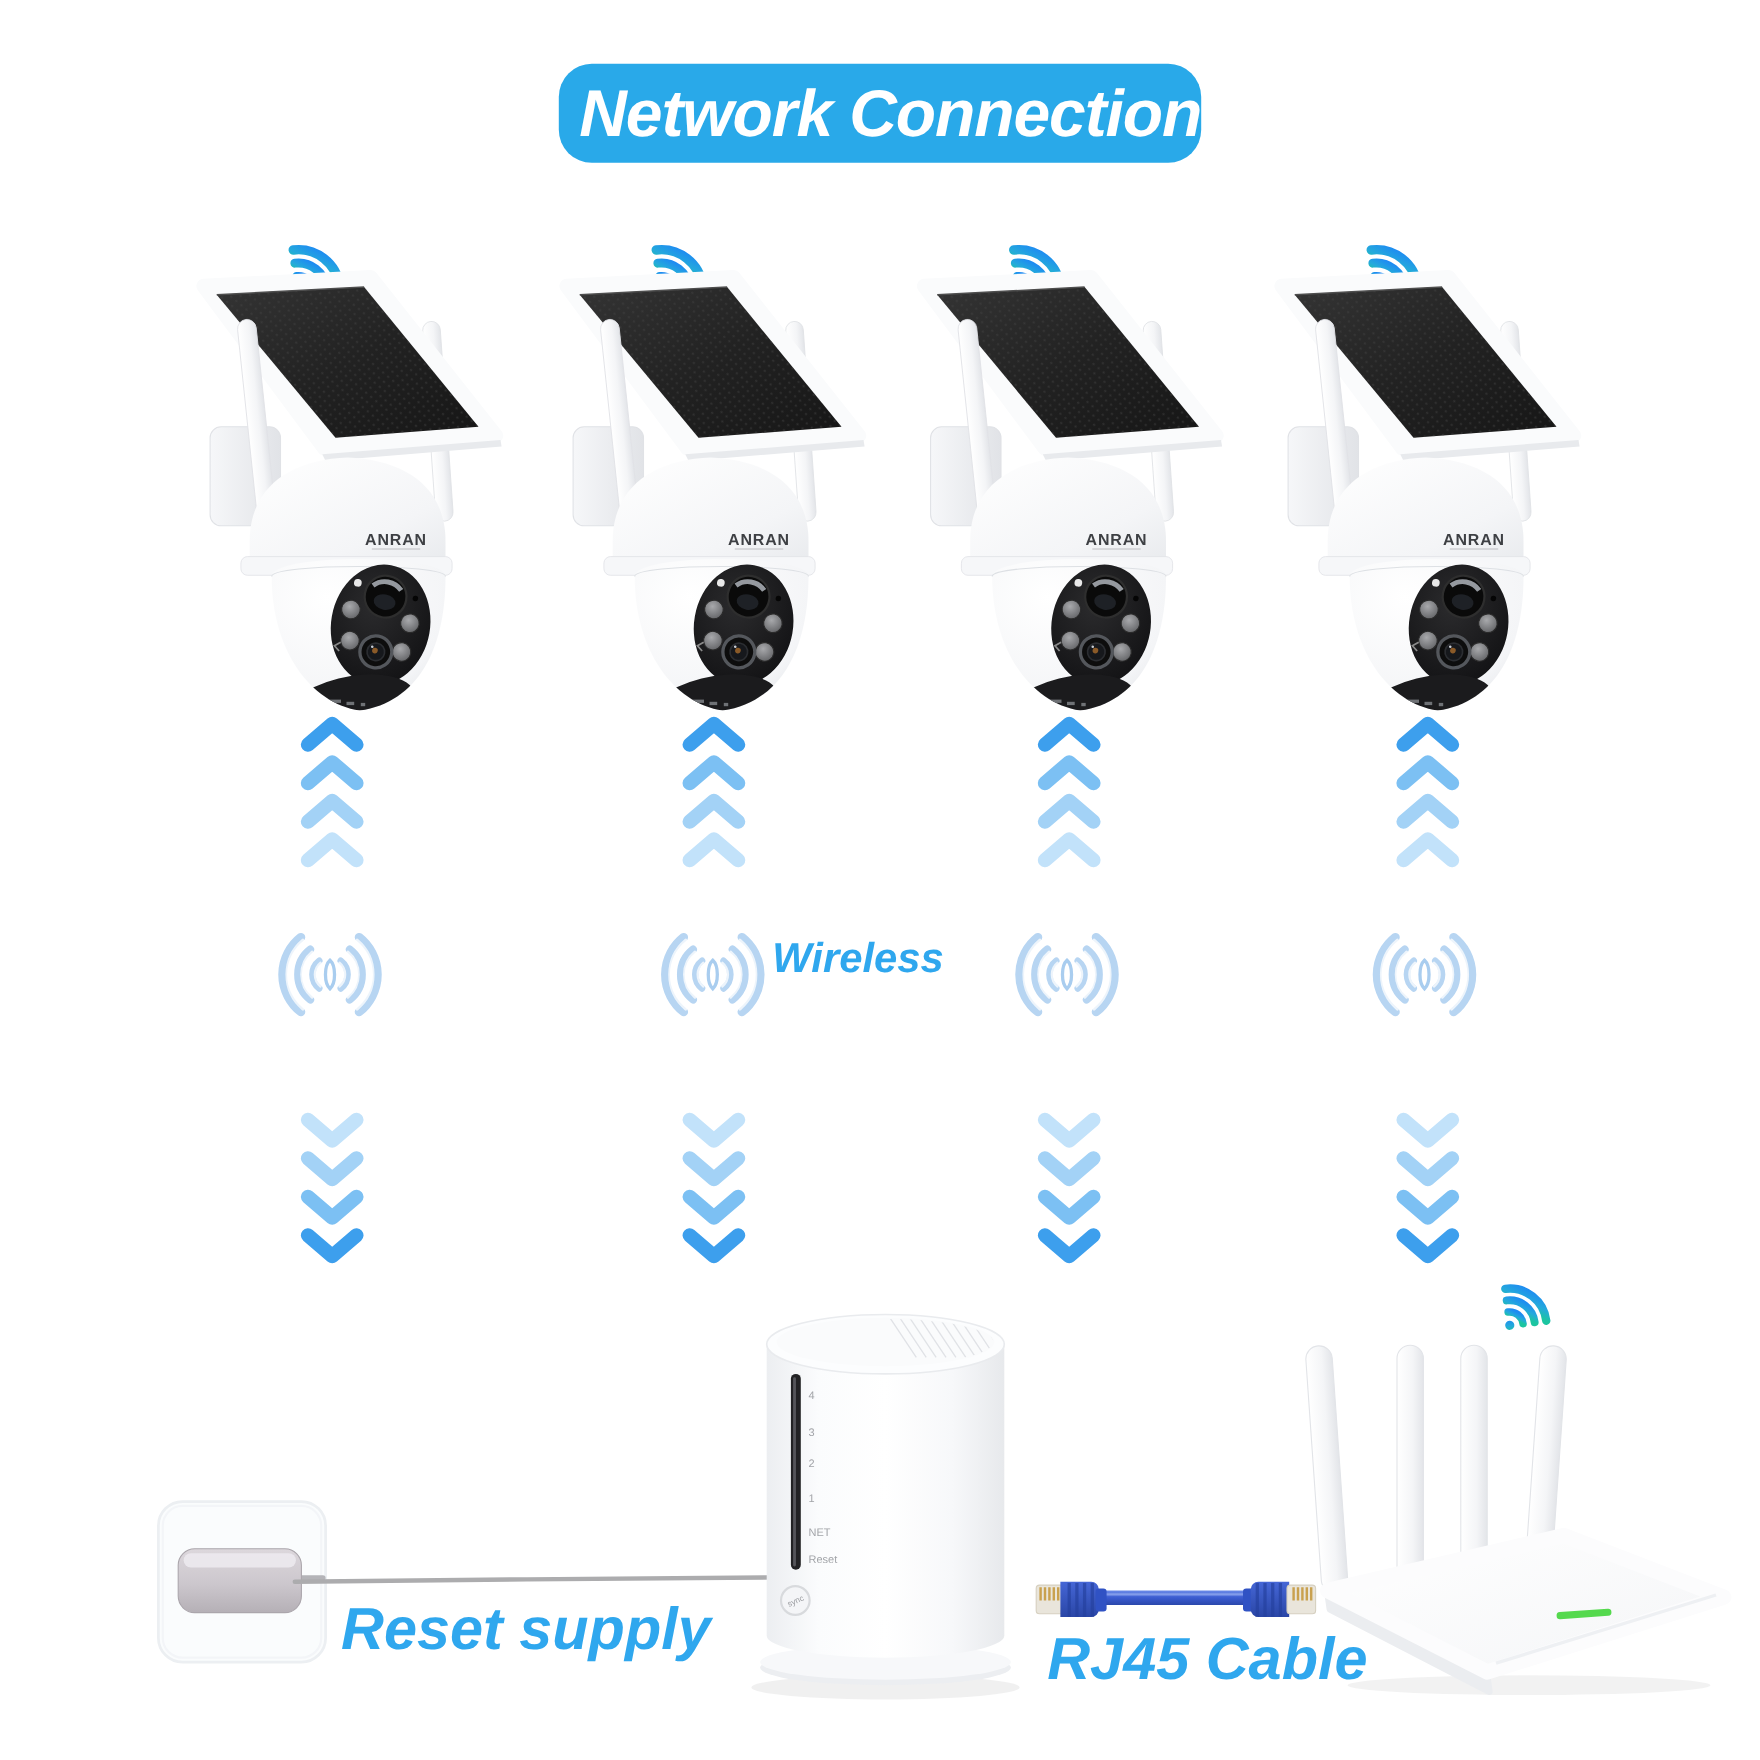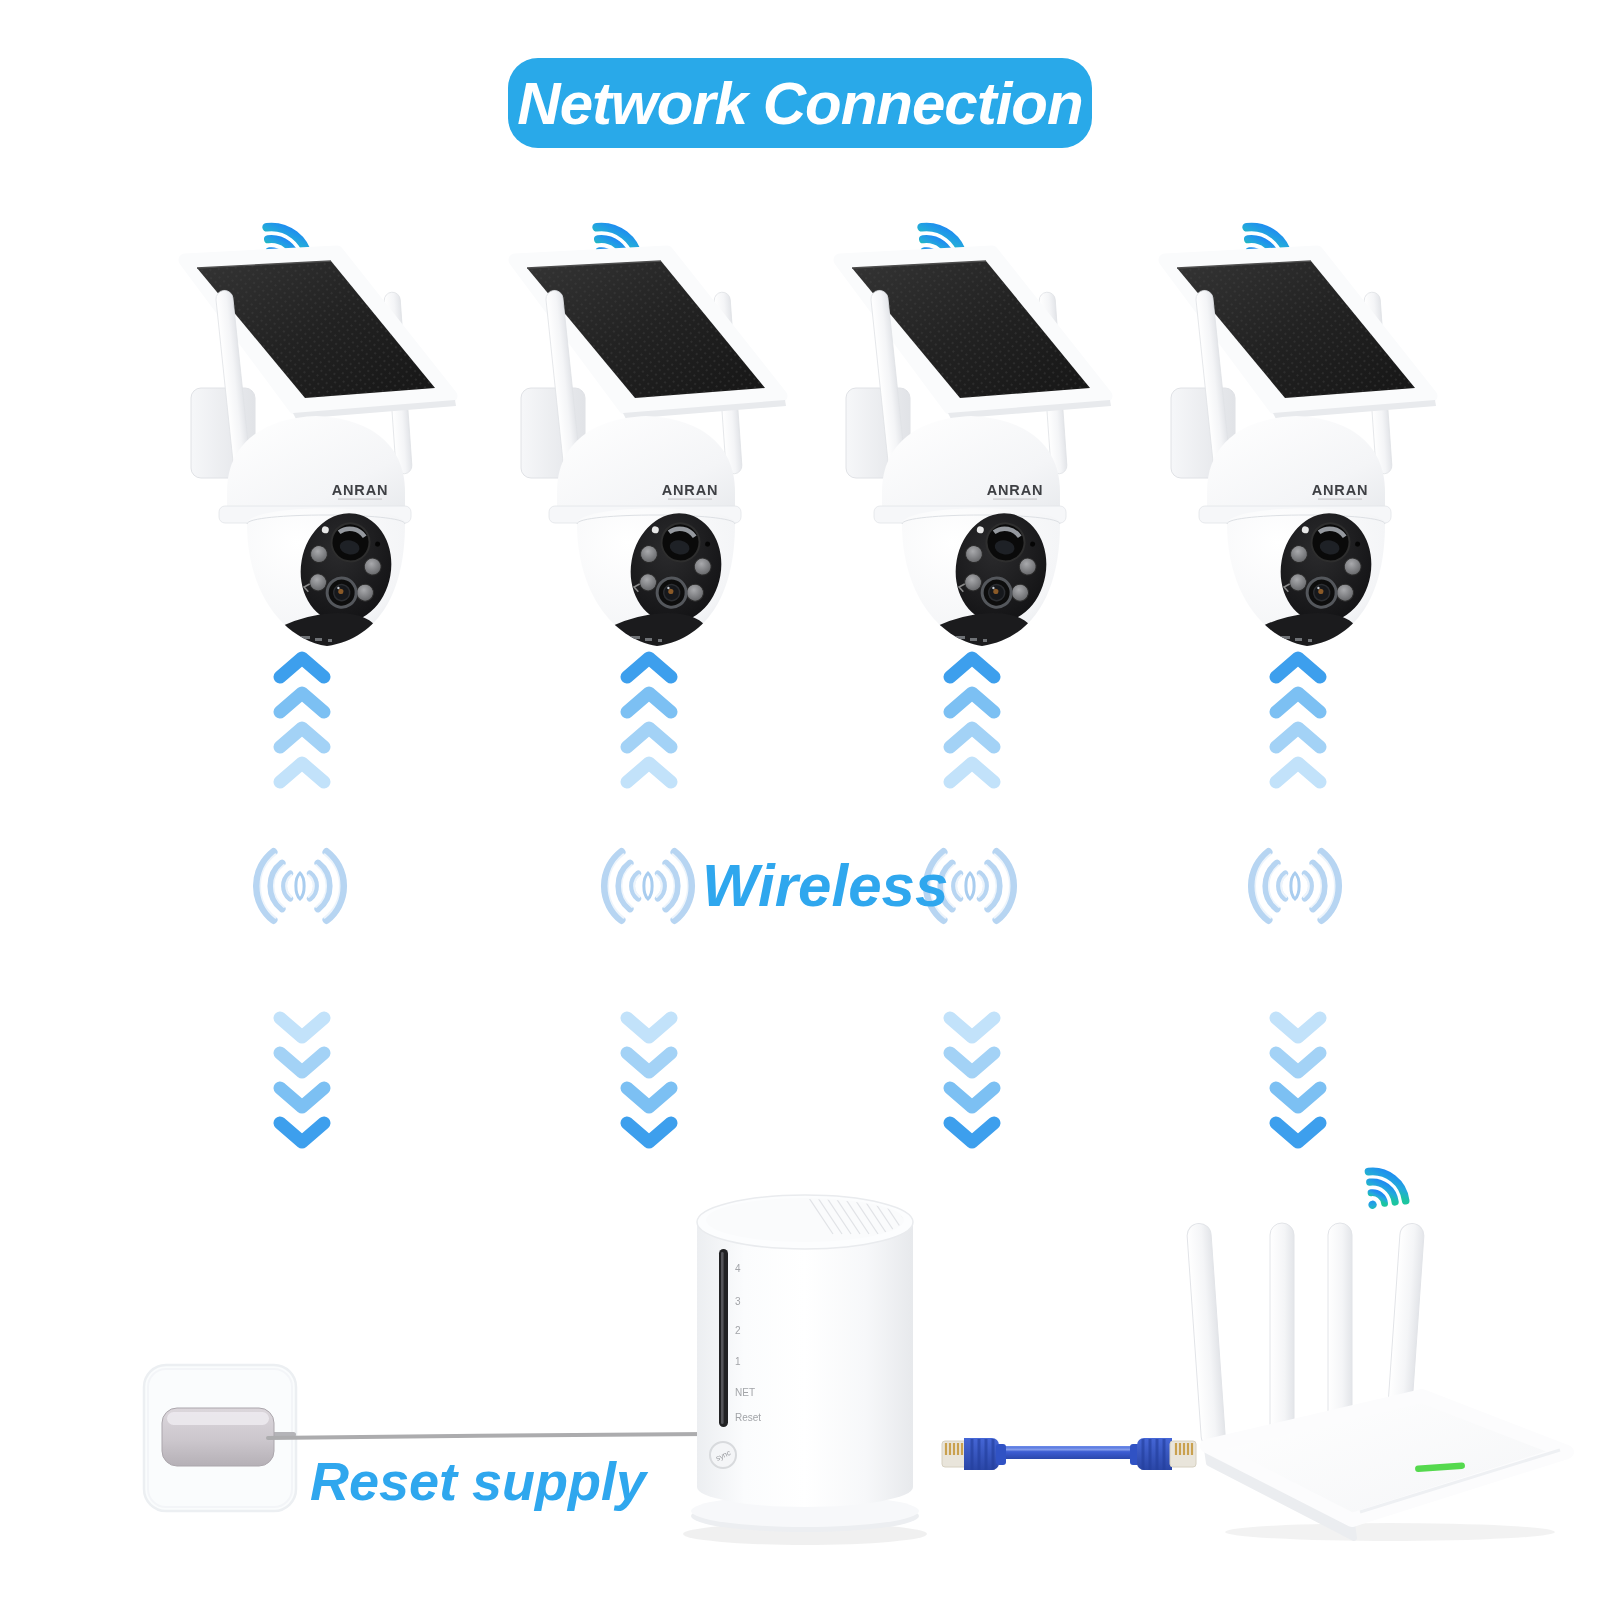--- a/index.html
+++ b/index.html
@@ -1,24 +1,24 @@
 <!DOCTYPE html>
 <html><head>
 <meta charset="utf-8">
 <style>
   html,body{margin:0;padding:0;background:#ffffff;}
   .stage{position:relative;width:1600px;height:1600px;background:#ffffff;overflow:hidden;
          font-family:"Liberation Sans",sans-serif;}
   .abs{position:absolute;}
   .banner{left:508px;top:58px;width:584px;height:90px;background:#29A9E9;border-radius:30px;
-          display:flex;align-items:center;justify-content:center;}
+          display:flex;align-items:center;justify-content:flex-end;}
   .banner span{color:#ffffff;font-size:60px;font-weight:bold;font-style:italic;white-space:nowrap;
                letter-spacing:-1px;}
   .blue-label{color:#2FA7EE;font-weight:bold;font-style:italic;white-space:nowrap;}
-  .lbl-wireless{left:702px;top:851px;font-size:60px;}
+  .lbl-wireless{left:702px;top:851px;font-size:38px;}
   .lbl-power{left:310px;top:1450px;font-size:54px;}
   .lbl-rj45{left:952px;top:1477px;font-size:54px;}
   .hubnum{font-size:10px;fill:#A2A4A8;font-family:"Liberation Sans",sans-serif;}
   .anran{font-size:14.5px;font-weight:bold;fill:#3E4044;letter-spacing:0.8px;text-anchor:middle;
          font-family:"Liberation Sans",sans-serif;}
   .defs-hidden{position:absolute;width:0;height:0;overflow:hidden;}
 </style>
 </head>
 <body>
 
@@ -348,20 +348,21 @@
     </g>
     <g>
       <rect x="200" y="24" width="10" height="21" rx="3" fill="#3052C4"></rect>
       <path d="M242 18 h-28 a7 7 0 0 0 -7 7 v18 a7 7 0 0 0 7 7 h28 z" fill="url(#gBoot)"></path>
       <path d="M213 19 V50 M220 19 V50 M227 19 V50 M234 19 V50" stroke="#24409E" stroke-width="3" opacity="0.65"></path>
       <rect x="240" y="21" width="26" height="26" rx="3" fill="#E9E5DB" stroke="#D6D0C0" stroke-width="1"></rect>
       <path d="M246 23 V35 M250 23 V35 M254 23 V35 M258 23 V35 M262 23 V35" stroke="#C9A14F" stroke-width="2.2"></path>
     </g>
   </svg>
 
+  <div class="abs blue-label lbl-rj45">RJ45 Cable</div>
 
   <svg class="abs" style="left:1180px;top:1128px" width="430" height="420" viewBox="0 0 430 420">
     <use href="#sym-wifi" x="168" y="16" width="84" height="76"></use>
     <ellipse cx="210" cy="404" rx="165" ry="9" fill="#000000" opacity="0.05"></ellipse>
     <g stroke="#E2E4E8" stroke-width="1">
       <rect x="22" y="95" width="24" height="225" rx="12" fill="url(#gAnt)" transform="rotate(-4 34 320)"></rect>
       <rect x="90" y="95" width="24" height="225" rx="12" fill="url(#gAnt)"></rect>
       <rect x="148" y="95" width="24" height="225" rx="12" fill="url(#gAnt)"></rect>
       <rect x="205" y="95" width="24" height="225" rx="12" fill="url(#gAnt)" transform="rotate(4 217 320)"></rect>
     </g>

